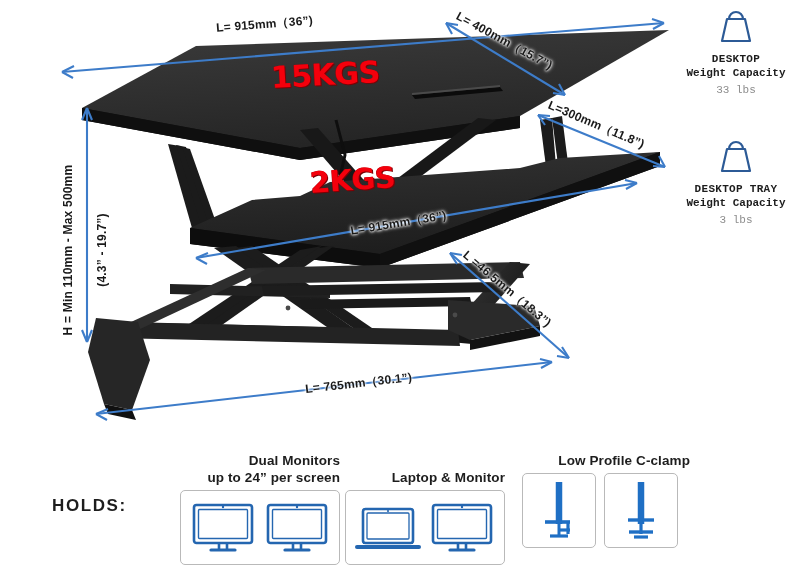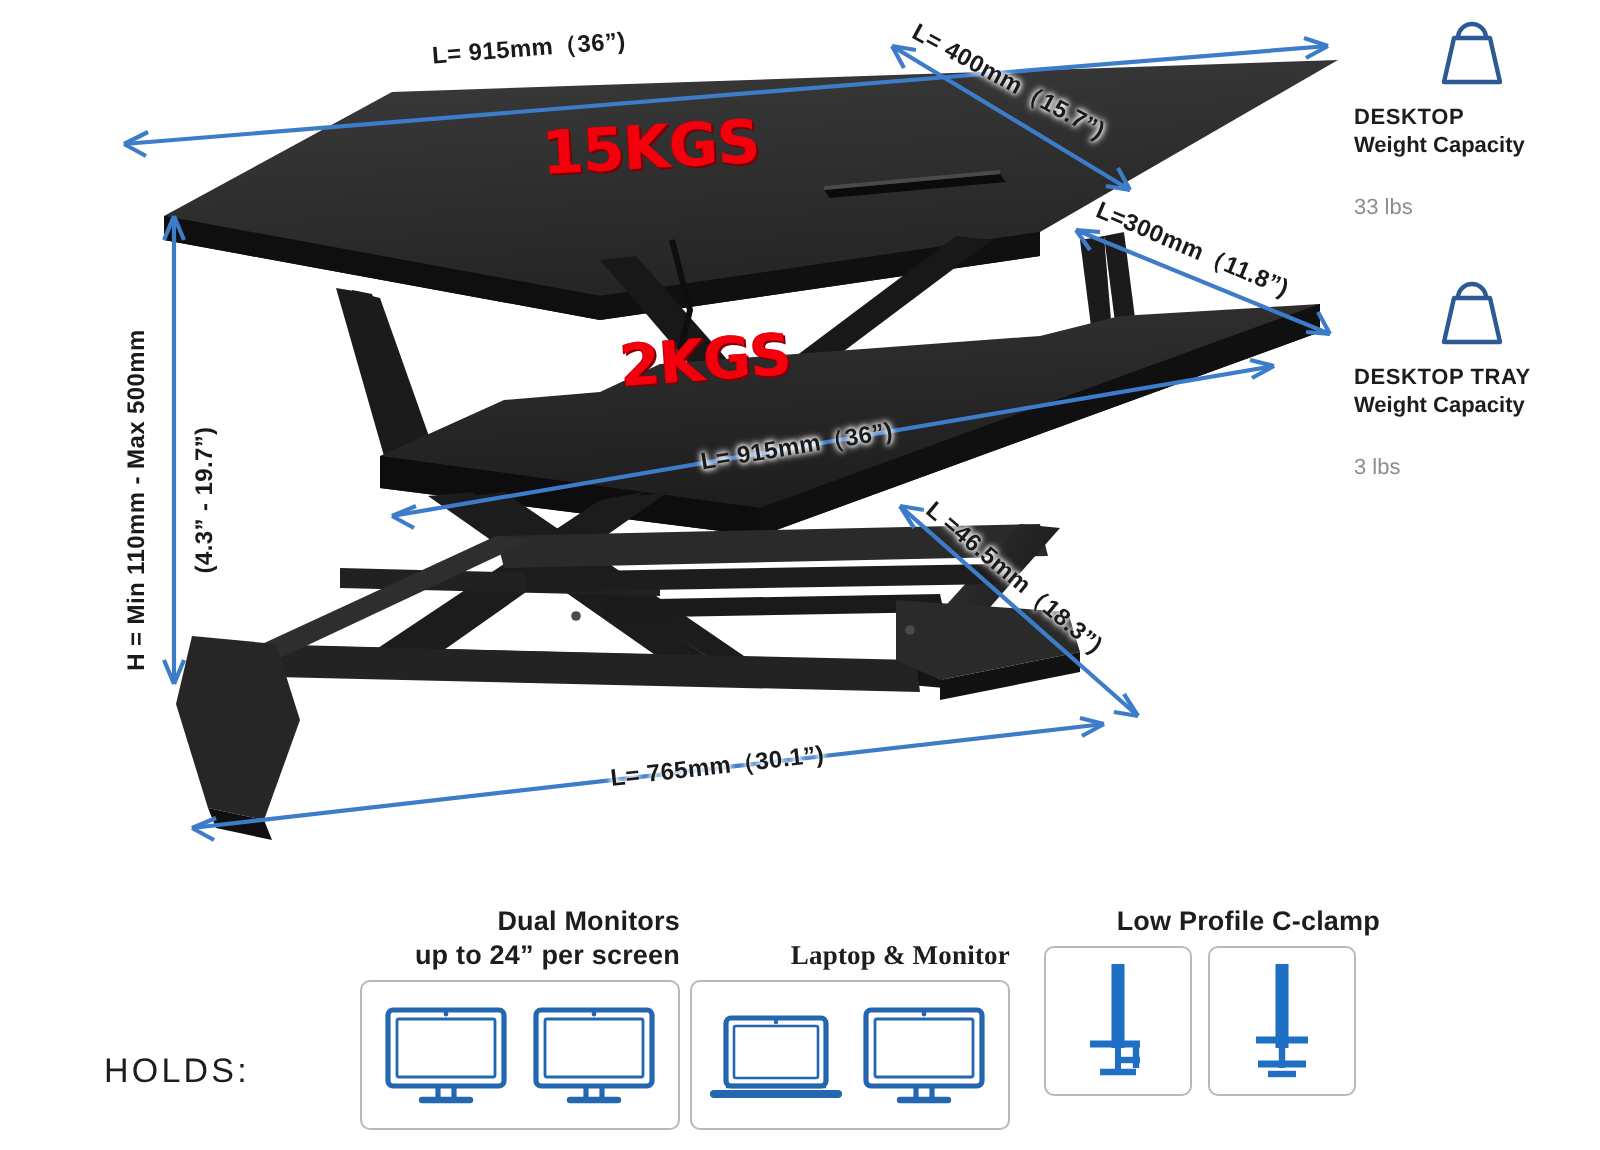--- a/index.html
+++ b/index.html
@@ -9,29 +9,29 @@
     position:relative;
   }
   #stage{position:absolute;left:0;top:0;width:800px;height:575px;}
 
   
   .lbl{position:absolute;white-space:nowrap;color:#1a1a1a;}
   .dim{font-weight:bold;font-size:12px;letter-spacing:.2px;
        text-shadow:0 0 2px #fff,0 0 3px #fff,0 0 4px #fff;}
 
   
-  .cap{position:absolute;width:118px;text-align:left;}
+  .cap{position:absolute;width:118px;text-align:center;font-family:Liberation Mono, monospace;}
   .cap .ico{display:block;height:40px;margin:0 auto 6px;}
   .cap .t1{font-size:11px;font-weight:bold;color:#1d1d1d;letter-spacing:.3px;line-height:14px;}
   .cap .t2{font-size:11px;font-weight:bold;color:#1d1d1d;line-height:15px;}
-  .cap .t3{font-size:11px;color:#8c8c8c;line-height:16px;margin-top:15px;}
-
-  
-  .holds-label{position:absolute;left:52px;top:526px;font-size:17px;
-               font-weight:normal;letter-spacing:1.6px;color:#1d1d1d;}
+  .cap .t3{font-size:11px;color:#8c8c8c;line-height:16px;margin-top:1px;}
+
+  
+  .holds-label{position:absolute;left:52px;top:496px;font-size:17px;
+               font-weight:bold;letter-spacing:1.6px;color:#1d1d1d;}
   .hgroup{position:absolute;}
   .hcap{font-size:13.5px;font-weight:bold;color:#1d1d1d;text-align:right;
         line-height:17px;letter-spacing:.1px;}
   .hboxes{display:flex;gap:8px;justify-content:center;margin-top:4px;}
   .hbox{border:1px solid #b9b9b9;border-radius:5px;background:#fff;
         display:flex;align-items:center;justify-content:center;}
 
   
   .kgs{position:absolute;font-weight:bold;color:#f4000c;
        font-family:"DejaVu Sans","Liberation Sans",sans-serif;
@@ -221,21 +221,21 @@
           <rect x="5" y="6" width="58" height="38" rx="2.5" fill="none" stroke="#2466b0" stroke-width="2.6"></rect>
           <rect x="9.5" y="10.5" width="49" height="29" rx="1" fill="none" stroke="#2466b0" stroke-width="1.4"></rect>
           <circle cx="34" cy="8" r="1.2" fill="#2466b0"></circle>
           <path d="M30 44 L30 50 M38 44 L38 50" stroke="#2466b0" stroke-width="2.6"></path>
           <path d="M22 51 L46 51" stroke="#2466b0" stroke-width="3.2" stroke-linecap="round"></path>
         </svg>
       </div>
     </div>
   </div>
 
-  <div class="hgroup" style="left:345px;top:469px;width:160px;font-family:Liberation Serif, serif;">
+  <div class="hgroup" style="left:345px;top:469px;width:160px;">
     <div class="hcap">Laptop &amp; Monitor</div>
     <div class="hboxes">
       <div class="hbox" style="width:162px;height:73px;gap:6px;">
         <svg width="68" height="58" viewBox="0 0 68 58">
           <rect x="9" y="10" width="50" height="34" rx="2.5" fill="none" stroke="#2466b0" stroke-width="2.6"></rect>
           <rect x="13" y="14" width="42" height="26" rx="1" fill="none" stroke="#2466b0" stroke-width="1.3"></rect>
           <circle cx="34" cy="12" r="1.1" fill="#2466b0"></circle>
           <path d="M3 48 L65 48" stroke="#2466b0" stroke-width="4" stroke-linecap="round"></path>
           <path d="M9 44 L59 44" stroke="#2466b0" stroke-width="2.2"></path>
         </svg>

